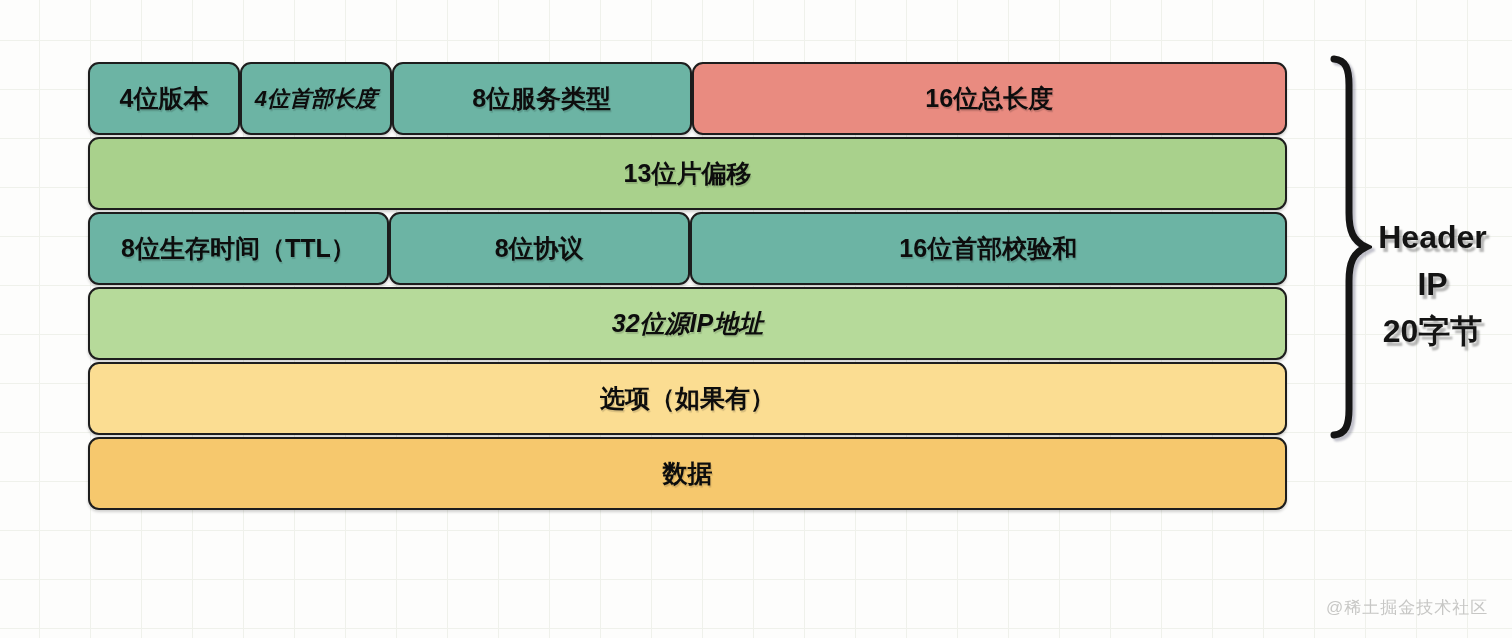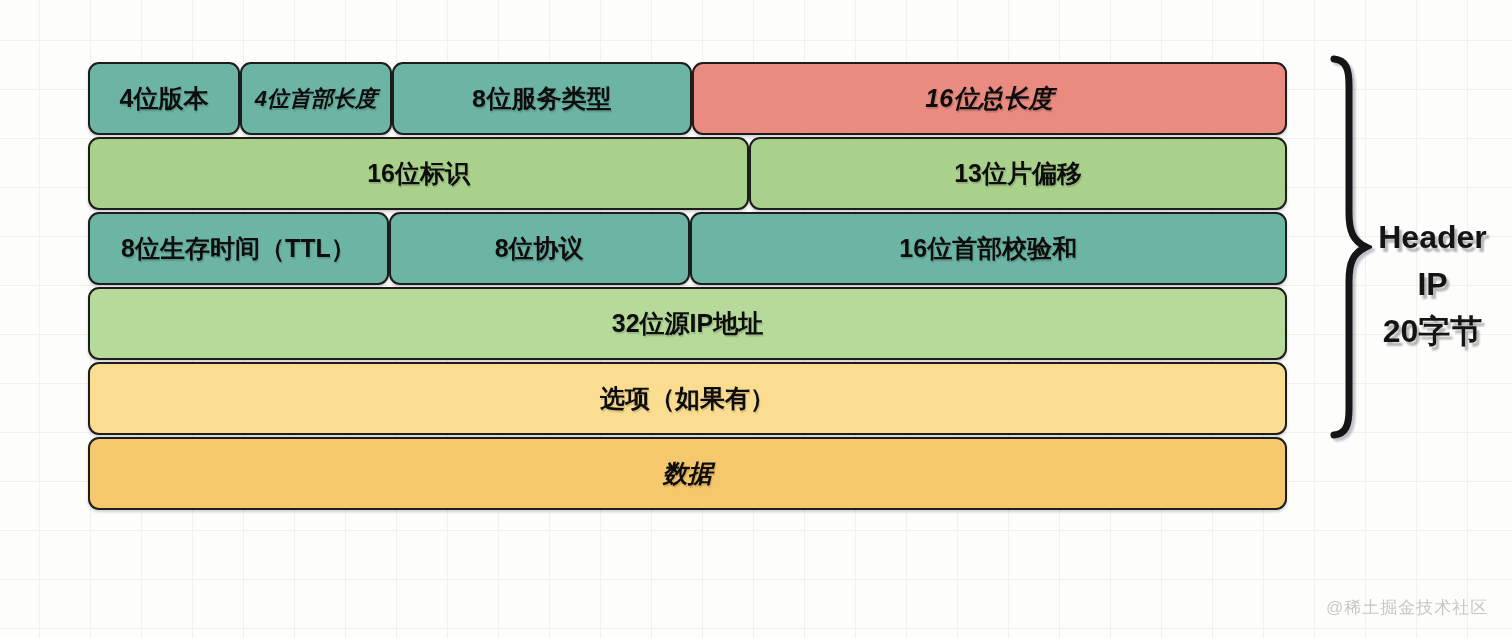--- a/index.html
+++ b/index.html
@@ -83,40 +83,39 @@
 </style>
 </head>
 <body>
 
 <div class="stage">
 
   <div class="diagram">
       <div class="row">
         <div class="cell" style="flex-grow: 4; background: rgb(108, 180, 164);">4位版本</div>
         <div class="cell small" style="flex-grow: 4; background: rgb(108, 180, 164); font-style: italic;">4位首部长度</div>
-        <div class="cell" style="flex-grow: 8; background: rgb(108, 180, 164); font-family: Liberation Mono, monospace;">8位服务类型</div>
-        <div class="cell" style="flex-grow: 16; background: rgb(233, 139, 128); font-style: italic;">16位总长度</div>
+        <div class="cell" style="flex-grow: 8; background: rgb(108, 180, 164);">8位服务类型</div>
+        <div class="cell" style="flex-grow: 16; background: rgb(233, 139, 128);">16位总长度</div>
       </div>
       <div class="row">
-        <div class="cell" style="flex-grow: 16; background: rgb(169, 209, 140);">16位标识</div>
         <div class="cell" style="flex-grow: 13; background: rgb(169, 209, 140);">13位片偏移</div>
       </div>
       <div class="row">
         <div class="cell" style="flex-grow: 8; background: rgb(108, 180, 164);">8位生存时间（TTL）</div>
         <div class="cell" style="flex-grow: 8; background: rgb(108, 180, 164);">8位协议</div>
         <div class="cell" style="flex-grow: 16; background: rgb(108, 180, 164);">16位首部校验和</div>
       </div>
       <div class="row">
-        <div class="cell" style="flex-grow: 32; background: rgb(182, 218, 154);">32位源IP地址</div>
+        <div class="cell" style="flex-grow: 32; background: rgb(182, 218, 154); font-style: italic;">32位源IP地址</div>
       </div>
       <div class="row">
         <div class="cell" style="flex-grow: 32; background: rgb(251, 221, 146); text-align: center;">选项（如果有）</div>
       </div>
       <div class="row">
-        <div class="cell" style="flex-grow: 32; background: rgb(246, 200, 109); font-style: italic;">数据</div>
+        <div class="cell" style="flex-grow: 32; background: rgb(246, 200, 109);">数据</div>
       </div>
     </div>
 
   <svg class="brace" viewBox="0 0 46 384" fill="none" xmlns="http://www.w3.org/2000/svg">
     <path d="M8,4 C20,5 23,14 23,30 L23,158 C23,176 27,186 40,192 C27,198 23,208 23,226 L23,354 C23,370 20,379 8,380" stroke="#151515" stroke-width="7" stroke-linecap="round" fill="none"></path>
   </svg>
 
   <div class="brace-label">
     <div>Header</div>
     <div>IP</div>

